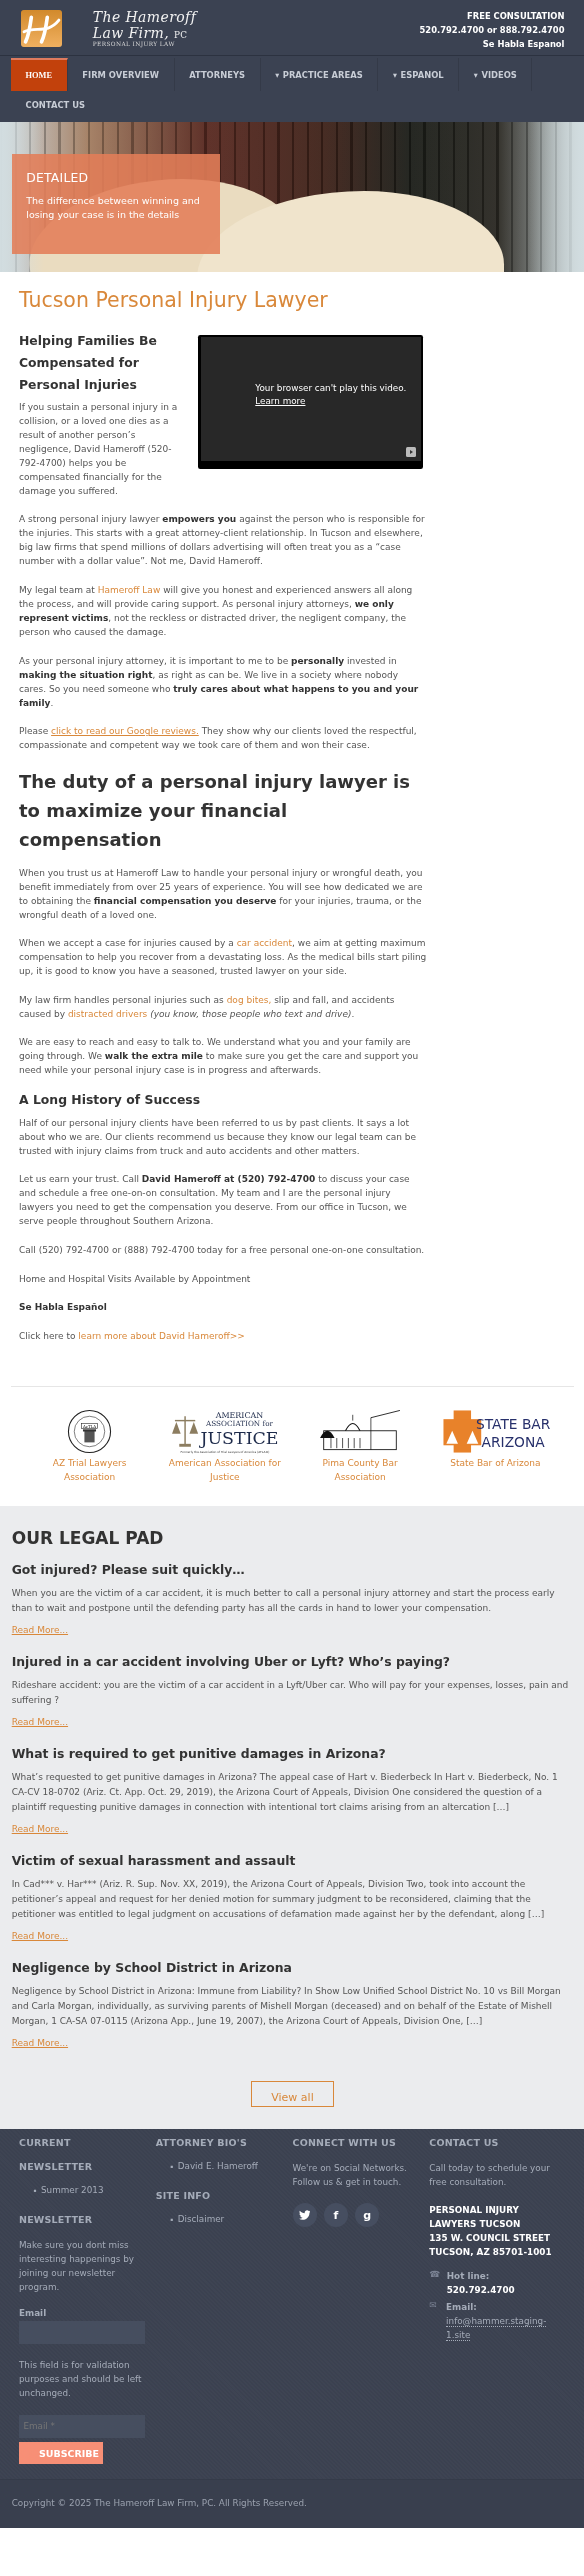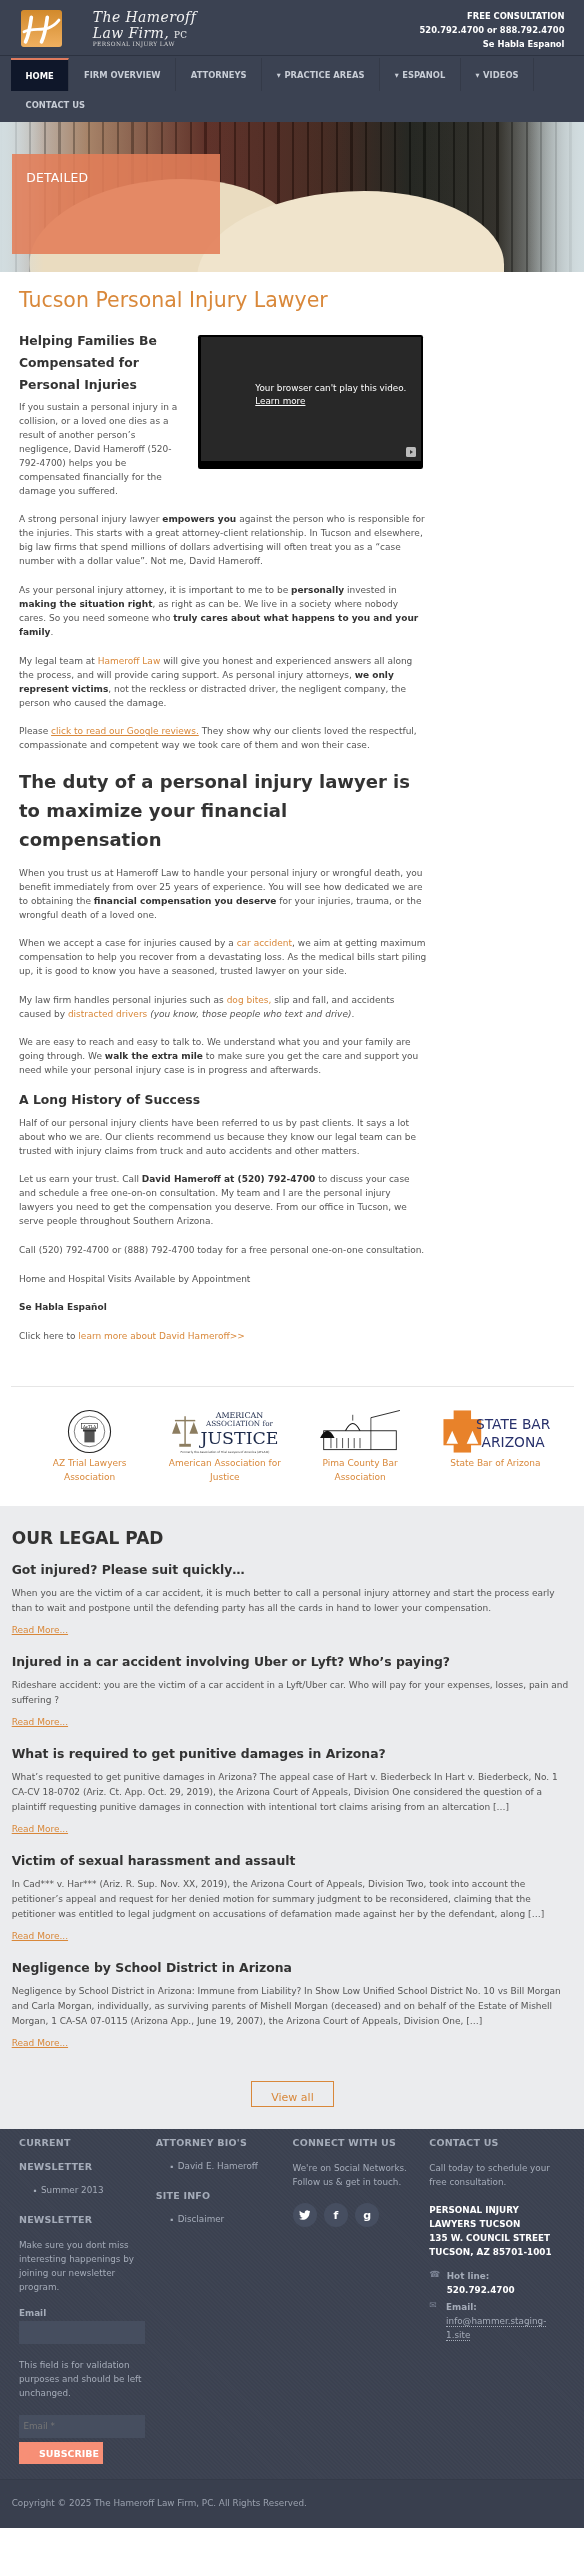--- a/index.html
+++ b/index.html
@@ -14,21 +14,21 @@
   .logo-mark svg { position: absolute; left: 0; top: 0; }
   .logo-text { margin-left: 7.3px; color: #f2f2f2; font-family: "DejaVu Serif", serif; font-style: italic; line-height: 1; }
   .logo-line1, .logo-line2 { font-size: 14px; letter-spacing: 0.4px; }
   .logo-line2 { margin-top: 1.5px; }
   .logo-pc { font-size: 8.8px; font-style: normal; }
   .logo-sub { font-family: "DejaVu Serif", serif; font-style: normal; font-size: 5.8px; letter-spacing: 0.4px; color: #d8d8d8; margin-top: 2.2px; }
   .contact-top { position: absolute; right: 20.5px; top: 8.8px; text-align: right; color: #fff; font-weight: bold; font-size: 8.4px; line-height: 14px; font-family: "DejaVu Sans", sans-serif; }
 
   .nav { position: absolute; top: 58px; left: 11px; right: 11px; display: flex; flex-wrap: wrap; }
   .nav-item { height: 33px; display: flex; align-items: center; padding: 0 14.6px; color: #c8cdd6; font-size: 8.4px; font-weight: bold; border-right: 0.7px solid #343a48; white-space: nowrap; }
-  .nav-item.active { background: #0f172a; color: #fff; border-top: 2.2px solid #e07b5e; height: 33px; }
+  .nav-item.active { background: #c2410c; color: #fff; border-top: 2.2px solid #e07b5e; height: 33px; font-family: Liberation Serif, serif; }
   .nav-caret { font-size: 5.1px; margin-right: 3.7px; }
   .nav-row2 { width: 100%; }
   .nav-row2 .nav-item { border-right: none; height: 28px; }
 
   
   .hero { position: relative; height: 150px; background: linear-gradient(90deg, #cdd7db 0%, #a37e62 15%, #5a2b22 35%, #41241b 55%, #1d1f1a 70%, #2c2a24 85%, #cfdadc 100%); overflow: hidden; }
   .hero-books { position: absolute; inset: 0; background: repeating-linear-gradient(90deg, rgba(0,0,0,0.25) 0 2.2px, rgba(255,255,255,0.04) 2.2px 14.6px); }
   .hero-page-l { position: absolute; left: 29px; top: 58px; width: 270px; height: 146px; border-radius: 50% 50% 0 0; background: #eadcc0; transform: rotate(-6deg); }
   .hero-page-r { position: absolute; left: 197px; top: 69px; width: 307px; height: 161px; border-radius: 60% 50% 0 0; background: #f0e4cc; }
   .hero-fade-r { position: absolute; right: 0; top: 0; width: 58px; height: 100%; background: linear-gradient(90deg, rgba(205,218,221,0) 0%, #d2dde0 100%); }
@@ -152,20 +152,21 @@
 <div style="height:34px;background:#3b4252;"></div>
 
 <section class="hero">
   <div class="hero-books"></div>
   <div class="hero-page-l"></div>
   <div class="hero-page-r"></div>
   <div class="hero-fade-l"></div>
   <div class="hero-fade-r"></div>
   <div class="hero-box">
     <div class="hero-title">DETAILED</div>
+    <div class="hero-text">The difference between winning and losing your case is in the details</div>
   </div>
 </section>
 
 <main class="main">
   <h1 class="page-title">Tucson Personal Injury Lawyer</h1>
 
   <div class="intro">
     <div class="intro-left">
       <h2 class="intro-h">Helping Families Be Compensated for Personal Injuries</h2>
       <p class="body">If you sustain a personal injury in a collision, or a loved one dies as a result of another person’s negligence, David Hameroff (520-792-4700) helps you be compensated financially for the damage you suffered.</p>
@@ -176,23 +177,23 @@
           <span>Your browser can't play this video.</span>
           <a href="#">Learn more</a>
         </div>
         <div class="video-yt"></div>
       </div>
     </div>
   </div>
 
   <p class="body"><span>A strong personal injury lawyer </span><b>empowers you</b><span> against the person who is responsible for the injuries. This starts with a great attorney-client relationship. In Tucson and elsewhere, big law firms that spend millions of dollars advertising will often treat you as a “case number with a dollar value”. Not me, David Hameroff.</span></p>
 
+  <p class="body"><span>My legal team at </span><a class="link" href="#">Hameroff Law</a><span> will give you honest and experienced answers all along the process, and will provide caring support. As personal injury attorneys, </span><b>we only represent victims</b><span>, not the reckless or distracted driver, the negligent company, the person who caused the damage.</span></p>
+
   <p class="body"><span>As your personal injury attorney, it is important to me to be </span><b>personally</b><span> invested in </span><b>making the situation right</b><span>, as right as can be. We live in a society where nobody cares. So you need someone who </span><b>truly cares about what happens to you and your family</b><span>.</span></p>
-
-  <p class="body"><span>My legal team at </span><a class="link" href="#">Hameroff Law</a><span> will give you honest and experienced answers all along the process, and will provide caring support. As personal injury attorneys, </span><b>we only represent victims</b><span>, not the reckless or distracted driver, the negligent company, the person who caused the damage.</span></p>
 
   <p class="body"><span>Please </span><a class="link-u" href="#">click to read our Google reviews.</a><span> They show why our clients loved the respectful, compassionate and competent way we took care of them and won their case.</span></p>
 
   <h2 class="big-h">The duty of a personal injury lawyer is to maximize your financial compensation</h2>
 
   <p class="body"><span>When you trust us at Hameroff Law to handle your personal injury or wrongful death, you benefit immediately from over 25 years of experience. You will see how dedicated we are to obtaining the </span><b>financial compensation you deserve</b><span> for your injuries, trauma, or the wrongful death of a loved one.</span></p>
 
   <p class="body"><span>When we accept a case for injuries caused by a </span><a class="link" href="#">car accident</a><span>, we aim at getting maximum compensation to help you recover from a devastating loss. As the medical bills start piling up, it is good to know you have a seasoned, trusted lawyer on your side.</span></p>
 
   <p class="body"><span>My law firm handles personal injuries such as </span><a class="link" href="#">dog bites,</a><span> slip and fall, and accidents caused by </span><a class="link" href="#">distracted drivers</a><i> (you know, those people who text and drive)</i><span>.</span></p>

